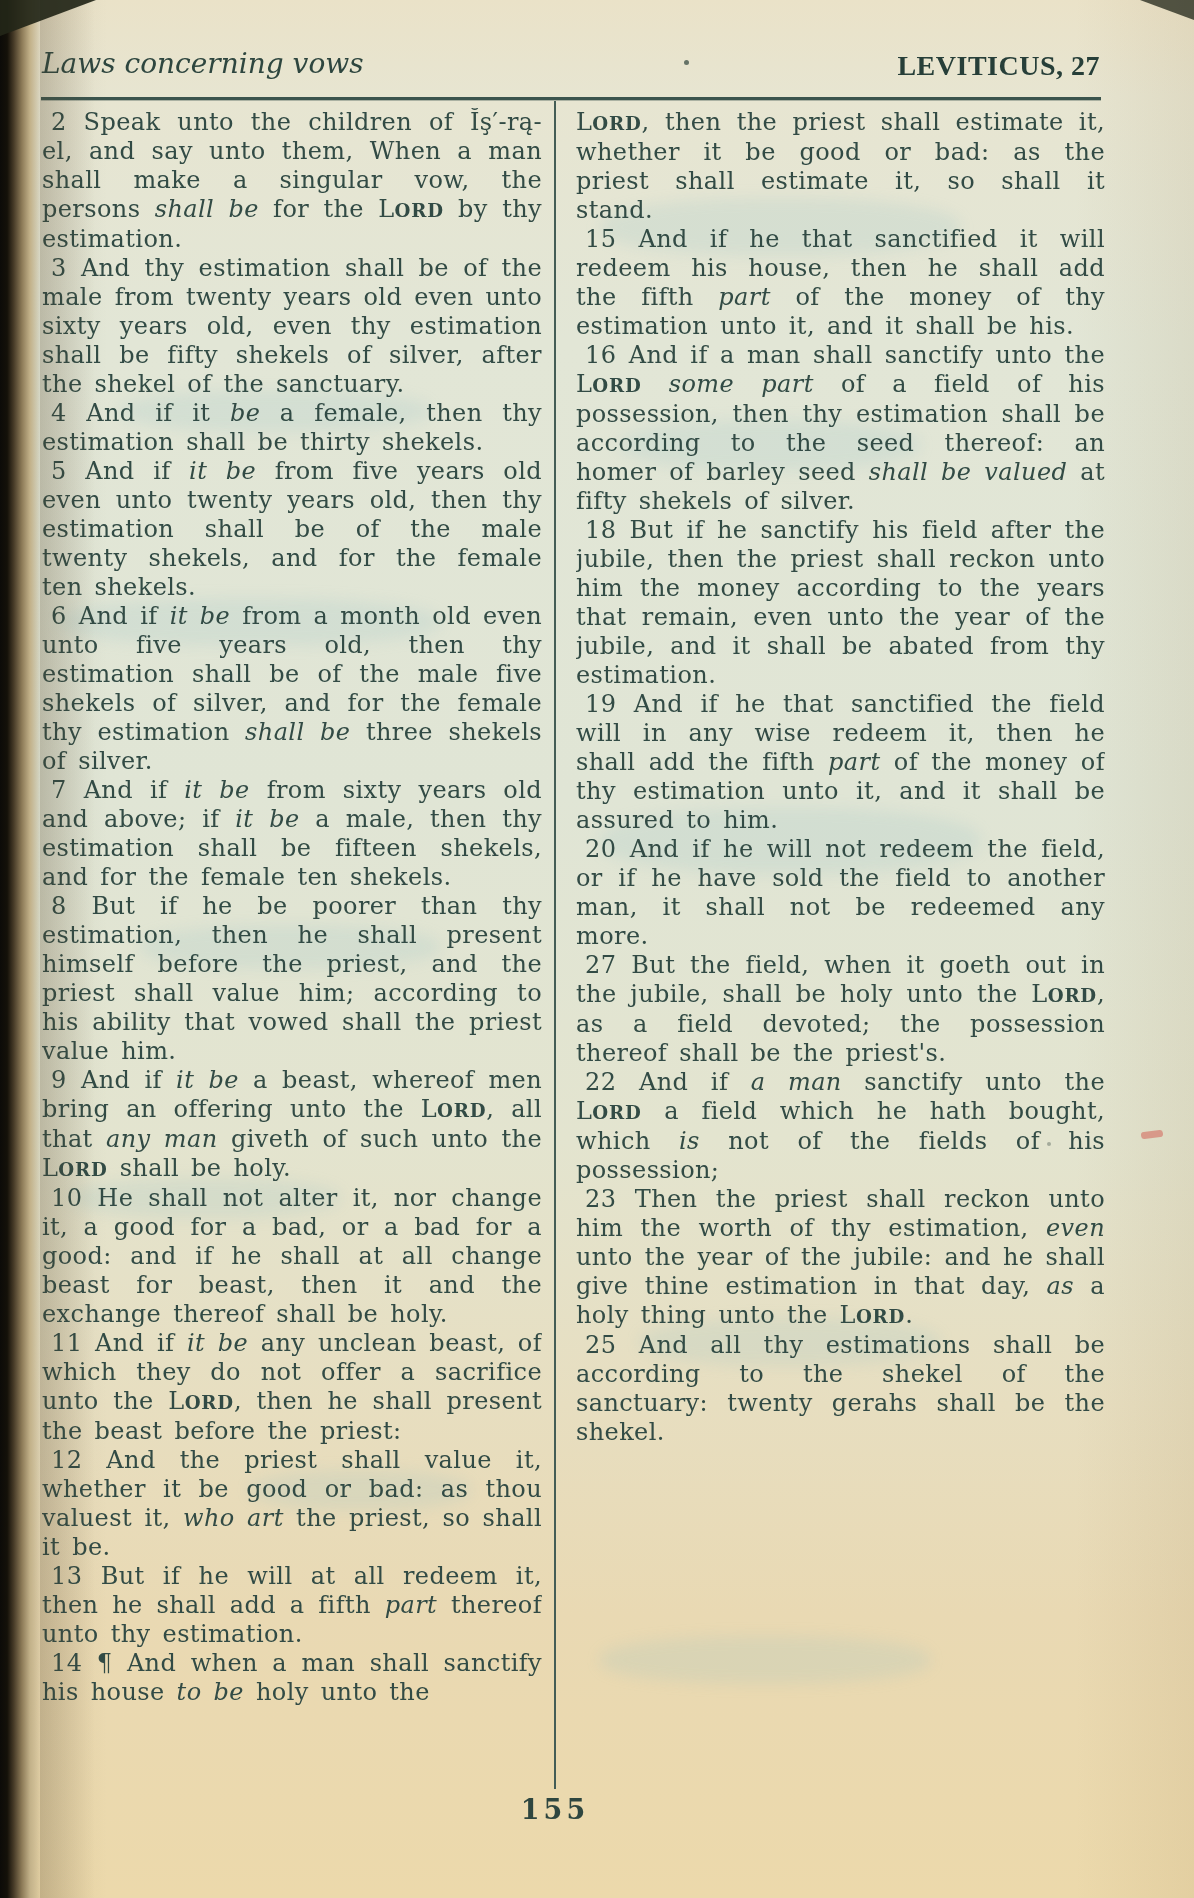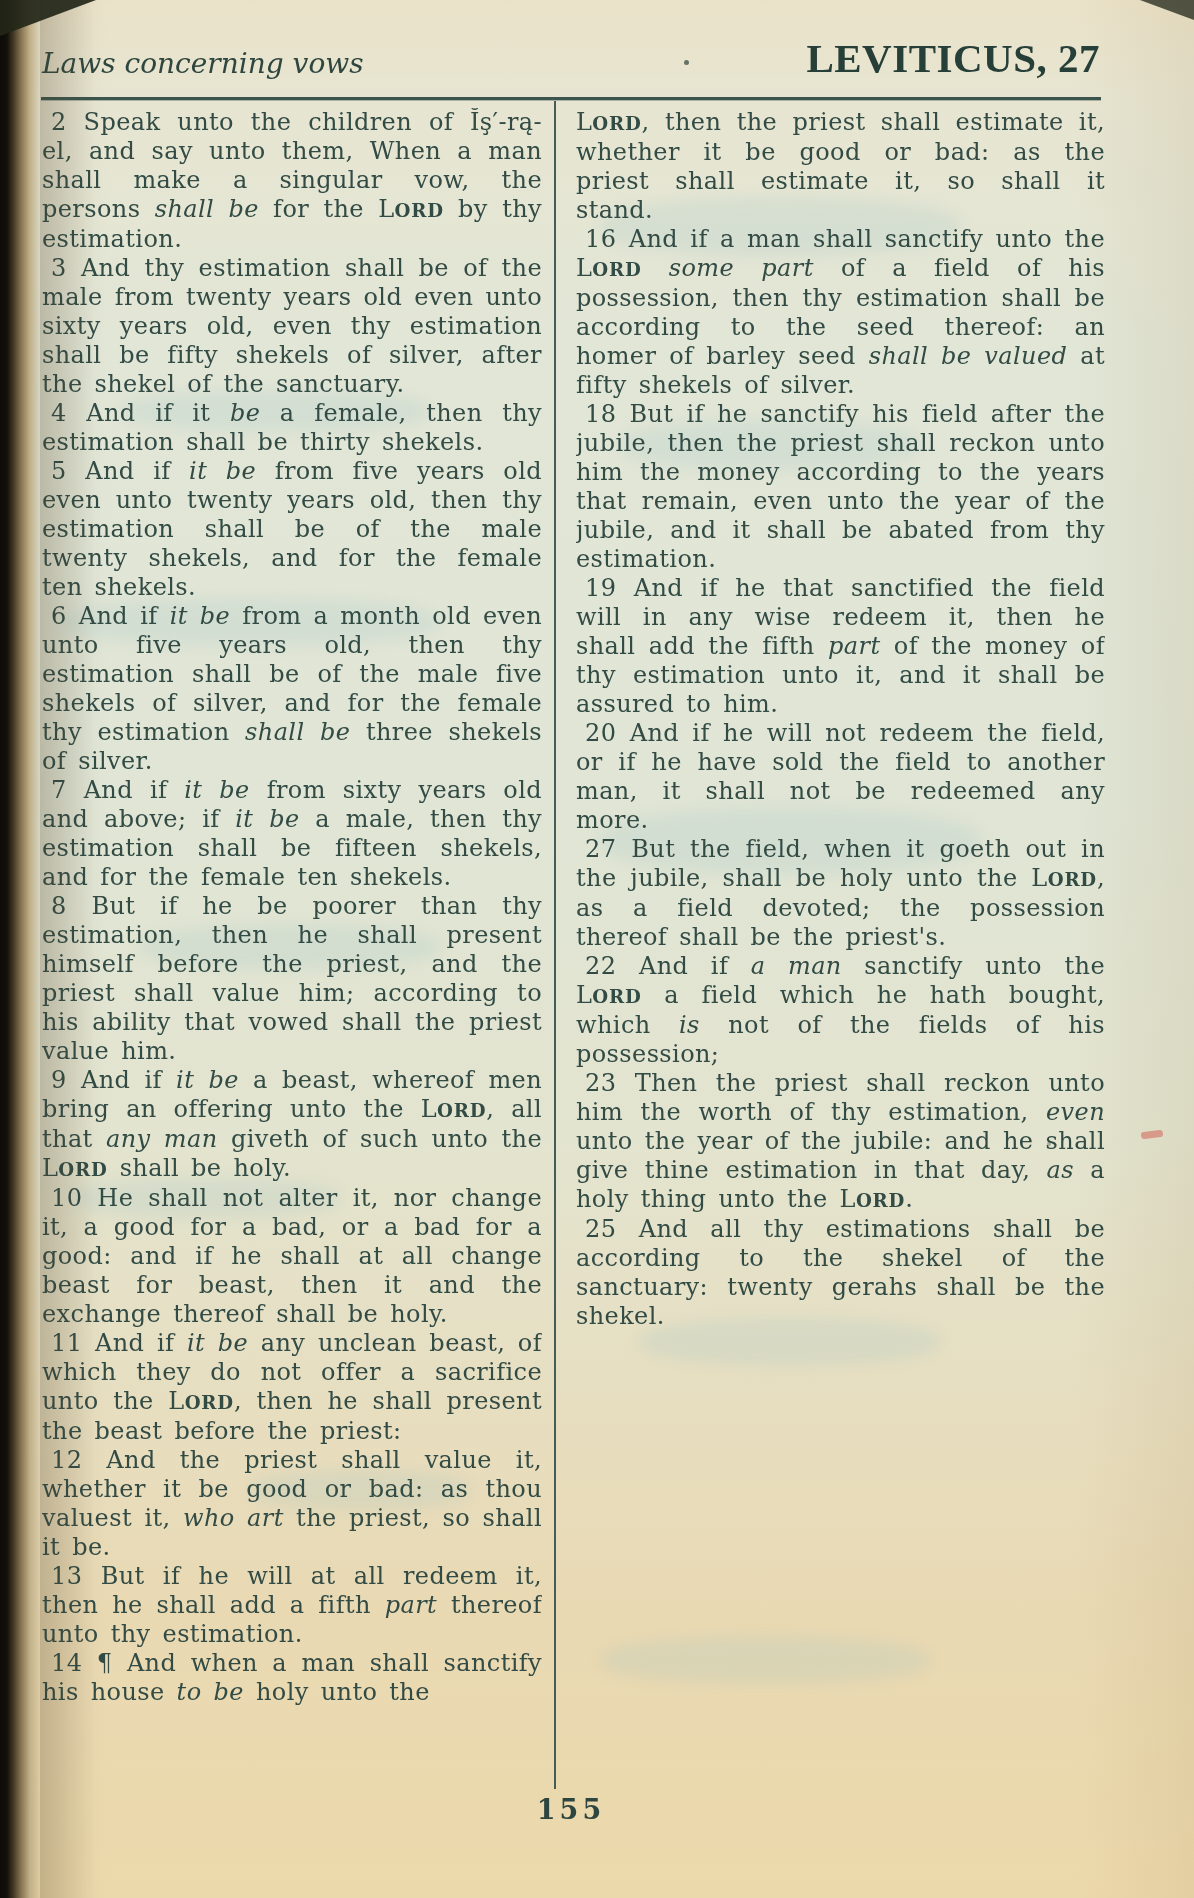--- a/index.html
+++ b/index.html
@@ -50,21 +50,21 @@
   .running-head {
     position: absolute; left: 42px; right: 94px; top: 42px; height: 40px;
   }
   .rh-left {
     position: absolute; left: 0; bottom: 2px;
     font-style: italic; font-size: 28px; color: #2e463f;
   }
   .rh-right {
     position: absolute; right: 0; bottom: 0;
     font-family: "Liberation Serif", serif;
-    font-weight: bold; font-size: 41px; letter-spacing: 0.5px; color: #273f39;
+    font-weight: bold; font-size: 28px; letter-spacing: 0.5px; color: #273f39;
   }
   .head-rule {
     position: absolute; left: 41px; top: 97px; width: 1060px; height: 3px;
     background: #3b544d;
     box-shadow: 0 1px 0 rgba(59,84,77,0.35);
   }
   .col-divider {
     position: absolute; left: 554px; top: 101px; height: 1688px; width: 2px;
     background: #445d56;
   }
@@ -77,21 +77,21 @@
     letter-spacing: 0.4px; word-spacing: 4px;
     hyphens: auto;
   }
   .col-left  { left: 42px;  width: 500px; }
   .col-right { left: 576px; width: 529px; }
   .verse { margin: 0; text-indent: 9px; }
   .verse.cont { text-indent: 0; }
   .it { font-style: italic; }
   .sc-rest { font-size: 0.76em; letter-spacing: 0.8px; font-weight: bold; }
   .page-num {
-    position: absolute; left: 41px; width: 1060px; top: 1794px;
+    position: absolute; left: 25px; width: 1060px; top: 1794px;
     text-align: center;
     font-weight: bold; font-size: 27px; letter-spacing: 4px; color: #2e463f;
   }
   
   .ghost {
     position: absolute; border-radius: 45%;
     background: rgba(142,188,193,0.17);
     filter: blur(7px);
     pointer-events: none;
   }
@@ -139,20 +139,21 @@
       <p class="verse"><span class="vnum">8</span> <span>But if he be poorer than thy estimation, then he shall present himself before the priest, and the priest shall value him; according to his ability that vowed shall the priest value him.</span></p>
       <p class="verse"><span class="vnum">9</span> <span>And if </span><span class="it">it be</span><span> a beast, whereof men bring an offering unto the </span><span class="sc"><span class="sc-first">L</span><span class="sc-rest">ORD</span></span><span>, all that </span><span class="it">any man</span><span> giveth of such unto the </span><span class="sc"><span class="sc-first">L</span><span class="sc-rest">ORD</span></span><span> shall be holy.</span></p>
       <p class="verse"><span class="vnum">10</span> <span>He shall not alter it, nor change it, a good for a bad, or a bad for a good: and if he shall at all change beast for beast, then it and the exchange thereof shall be holy.</span></p>
       <p class="verse"><span class="vnum">11</span> <span>And if </span><span class="it">it be</span><span> any unclean beast, of which they do not offer a sacrifice unto the </span><span class="sc"><span class="sc-first">L</span><span class="sc-rest">ORD</span></span><span>, then he shall present the beast before the priest:</span></p>
       <p class="verse"><span class="vnum">12</span> <span>And the priest shall value it, whether it be good or bad: as thou valuest it, </span><span class="it">who art</span><span> the priest, so shall it be.</span></p>
       <p class="verse"><span class="vnum">13</span> <span>But if he will at all redeem it, then he shall add a fifth </span><span class="it">part</span><span> thereof unto thy estimation.</span></p>
       <p class="verse"><span class="vnum">14</span> <span>¶ And when a man shall sanctify his house </span><span class="it">to be</span><span> holy unto the</span></p>
     </div>
   <div class="col col-right">
       <p class="verse cont"><span class="sc"><span class="sc-first">L</span><span class="sc-rest">ORD</span></span><span>, then the priest shall estimate it, whether it be good or bad: as the priest shall estimate it, so shall it stand.</span></p>
+      <p class="verse"><span class="vnum">15</span> <span>And if he that sanctified it will redeem his house, then he shall add the fifth </span><span class="it">part</span><span> of the money of thy estimation unto it, and it shall be his.</span></p>
       <p class="verse"><span class="vnum">16</span> <span>And if a man shall sanctify unto the </span><span class="sc"><span class="sc-first">L</span><span class="sc-rest">ORD</span></span><span> </span><span class="it">some part</span><span> of a field of his possession, then thy estimation shall be according to the seed thereof: an homer of barley seed </span><span class="it">shall be valued</span><span> at fifty shekels of silver.</span></p>
       <p class="verse"><span class="vnum">18</span> <span>But if he sanctify his field after the jubile, then the priest shall reckon unto him the money according to the years that remain, even unto the year of the jubile, and it shall be abated from thy estimation.</span></p>
       <p class="verse"><span class="vnum">19</span> <span>And if he that sanctified the field will in any wise redeem it, then he shall add the fifth </span><span class="it">part</span><span> of the money of thy estimation unto it, and it shall be assured to him.</span></p>
       <p class="verse"><span class="vnum">20</span> <span>And if he will not redeem the field, or if he have sold the field to another man, it shall not be redeemed any more.</span></p>
       <p class="verse"><span class="vnum">27</span> <span>But the field, when it goeth out in the jubile, shall be holy unto the </span><span class="sc"><span class="sc-first">L</span><span class="sc-rest">ORD</span></span><span>, as a field devoted; the possession thereof shall be the priest's.</span></p>
       <p class="verse"><span class="vnum">22</span> <span>And if </span><span class="it">a man</span><span> sanctify unto the </span><span class="sc"><span class="sc-first">L</span><span class="sc-rest">ORD</span></span><span> a field which he hath bought, which </span><span class="it">is</span><span> not of the fields of his possession;</span></p>
       <p class="verse"><span class="vnum">23</span> <span>Then the priest shall reckon unto him the worth of thy estimation, </span><span class="it">even</span><span> unto the year of the jubile: and he shall give thine estimation in that day, </span><span class="it">as</span><span> a holy thing unto the </span><span class="sc"><span class="sc-first">L</span><span class="sc-rest">ORD</span></span><span>.</span></p>
       <p class="verse"><span class="vnum">25</span> <span>And all thy estimations shall be according to the shekel of the sanctuary: twenty gerahs shall be the shekel.</span></p>
     </div>
 

